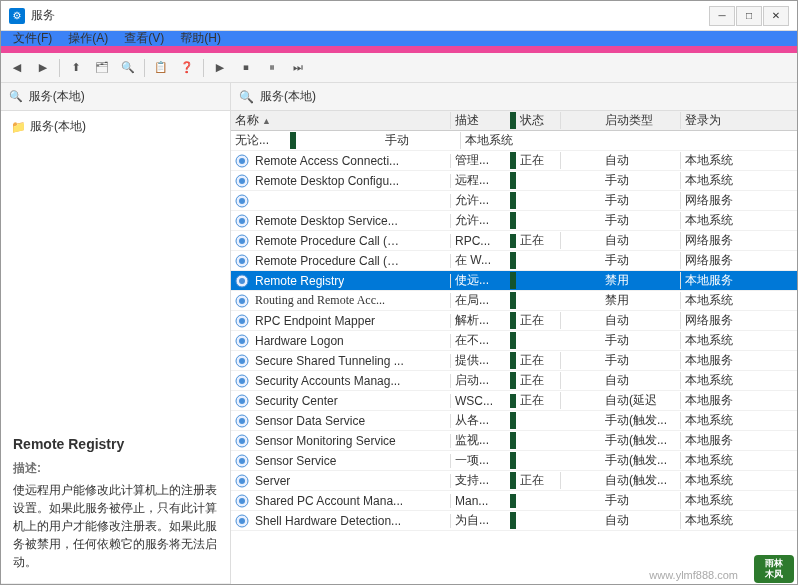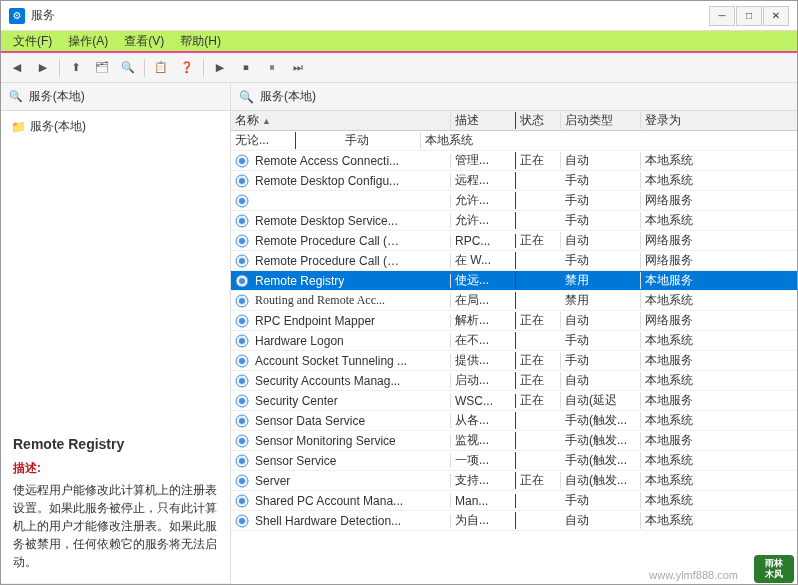--- a/index.html
+++ b/index.html
@@ -61,22 +61,22 @@
       font-size: 10px;
       color: #333;
     }
 
     
     .menu-bar {
       height: 22px;
       display: flex;
       align-items: center;
       padding: 0 4px;
-      background: #bef264;
-      border-bottom: 2px solid #ec4899;
+      background: #3b82f6;
+      border-bottom: 7px solid #ec4899;
       flex-shrink: 0;
     }
 
     .menu-item {
       padding: 2px 8px;
       cursor: pointer;
       font-size: 12px;
       color: #333;
       border-radius: 2px;
     }
@@ -170,21 +170,21 @@
     .service-info-title {
       font-weight: bold;
       font-size: 14px;
       color: #333;
       margin-bottom: 8px;
     }
 
     .service-info-desc-label {
       font-weight: bold;
       font-size: 12px;
-      color: #b91c1c;
+      color: #737373;
       margin-bottom: 4px;
     }
 
     .service-info-desc {
       font-size: 12px;
       color: #333;
       line-height: 1.5;
     }
 
     
@@ -245,23 +245,23 @@
       background: #f0f0f0;
       border-bottom: 1px solid #ccc;
       position: sticky;
       top: 0;
       z-index: 10;
       font-size: 12px;
       color: #333;
     }
 
     .col-name { width: 220px; padding: 0 4px; border-right: 1px solid #ddd; flex-shrink: 0; display: flex; align-items: center; gap: 3px; }
-    .col-desc { width: 65px; padding: 0 4px; border-right: 1px solid #14532d; flex-shrink: 0; overflow: hidden; }
+    .col-desc { width: 65px; padding: 0 4px; border-right: 6px solid #14532d; flex-shrink: 0; overflow: hidden; }
     .col-status { width: 45px; padding: 0 4px; border-right: 1px solid #ddd; flex-shrink: 0; }
-    .col-startup { width: 80px; padding: 0 4px; border-right: 1px solid #ddd; flex-shrink: 0; }
+    .col-startup { width: 80px; padding: 0 4px; border-right: 1px solid #ddd; flex-shrink: 0; margin-left: 40px; }
     .col-logon { width: 80px; padding: 0 4px; flex-shrink: 0; }
 
     .sort-arrow { color: #666; font-size: 9px; }
 
     .table-row {
       display: flex;
       align-items: center;
       height: 20px;
       border-bottom: 1px solid #f0f0f0;
       font-size: 12px;
@@ -521,21 +521,21 @@
     <div class="col-logon">本地系统</div>
   </div>
             <div class="table-row">
     <div class="col-name">
       <span style="width:14px;height:14px;display:inline-block;flex-shrink:0;margin-right:3px;">
         <svg width="14" height="14" viewBox="0 0 14 14">
           <circle cx="7" cy="7" r="6" fill="#e8f0fe" stroke="#4a90d9" stroke-width="1"></circle>
           <circle cx="7" cy="7" r="3" fill="#4a90d9"></circle>
         </svg>
       </span>
-      <span style="overflow:hidden;white-space:nowrap;text-overflow:ellipsis;">Account Socket Tunneling ...</span>
+      <span style="overflow:hidden;white-space:nowrap;text-overflow:ellipsis;">Secure Shared Tunneling ...</span>
     </div>
     <div class="col-desc" style="overflow:hidden;white-space:nowrap;text-overflow:ellipsis;">提供...</div>
     <div class="col-status">正在</div>
     <div class="col-startup" style="overflow:hidden;white-space:nowrap;text-overflow:ellipsis;">手动</div>
     <div class="col-logon">本地服务</div>
   </div>
             <div class="table-row">
     <div class="col-name">
       <span style="width:14px;height:14px;display:inline-block;flex-shrink:0;margin-right:3px;">
         <svg width="14" height="14" viewBox="0 0 14 14">

